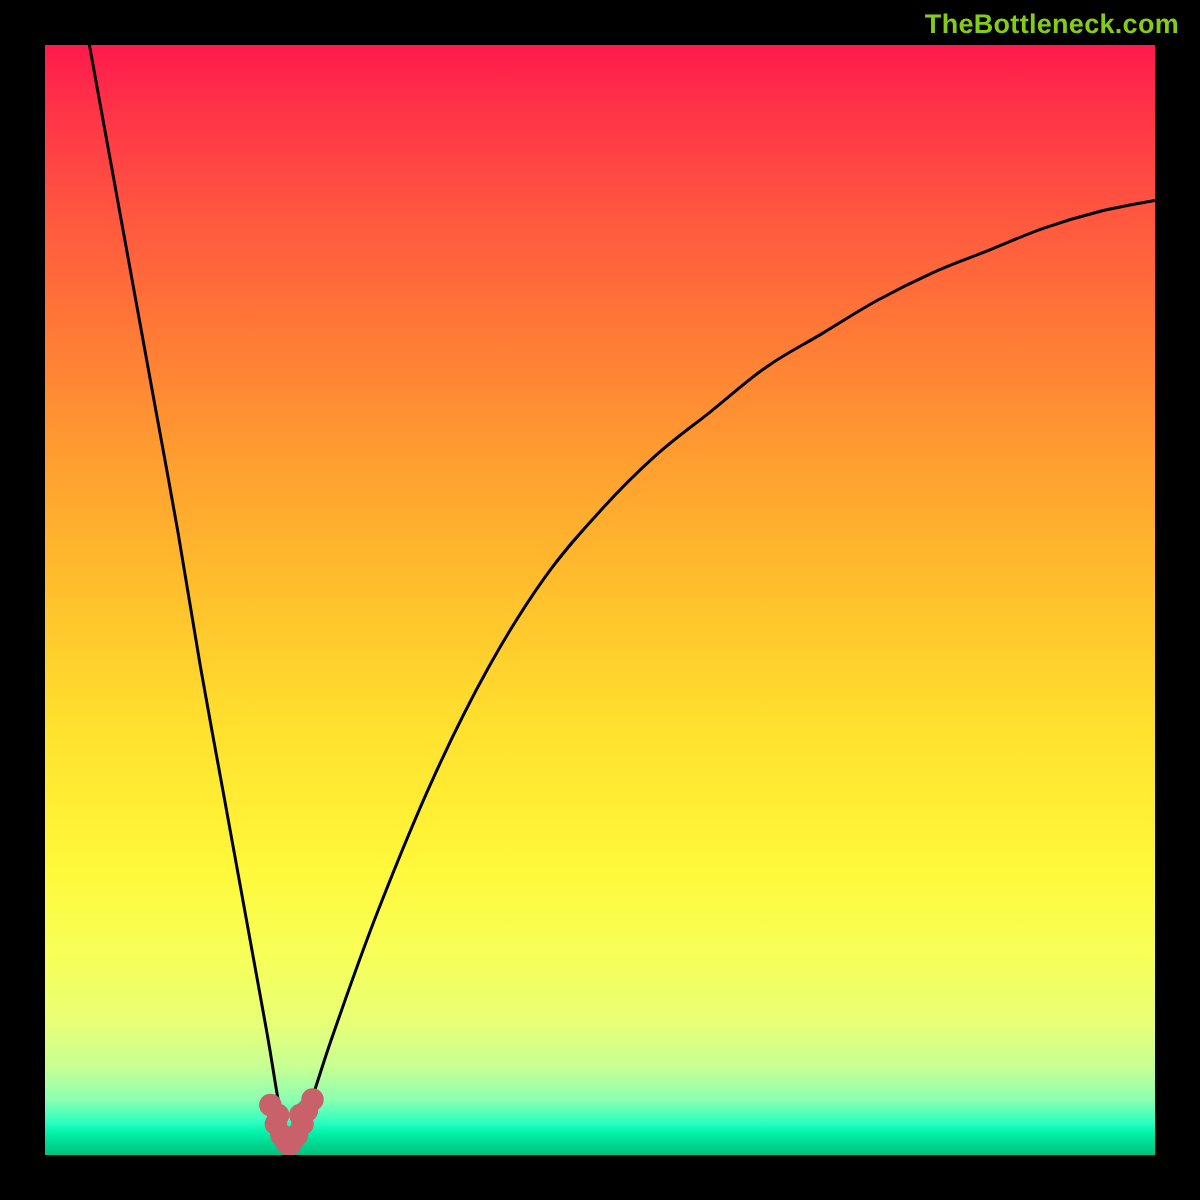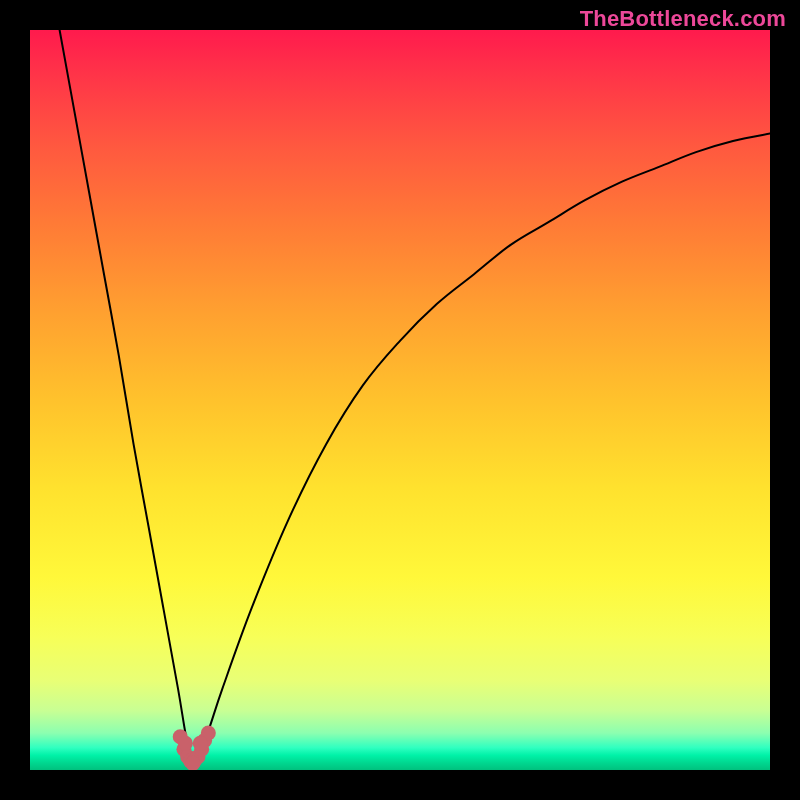--- a/index.html
+++ b/index.html
@@ -38,23 +38,23 @@
       #00f2a8 98%,
       #00d890 99%,
       #00c17e 100%
     );
   }
   .watermark {
     position: absolute;
     top: 6px;
     right: 14px;
     font-family: Arial, Helvetica, sans-serif;
-    font-size: 22px;
+    font-size: 18px;
     font-weight: 600;
-    color: #ec4899;
+    color: #84cc16;
     letter-spacing: 0.2px;
     user-select: none;
   }
   svg.curves {
     position: absolute;
     inset: 0;
     width: 100%;
     height: 100%;
   }
 </style>

